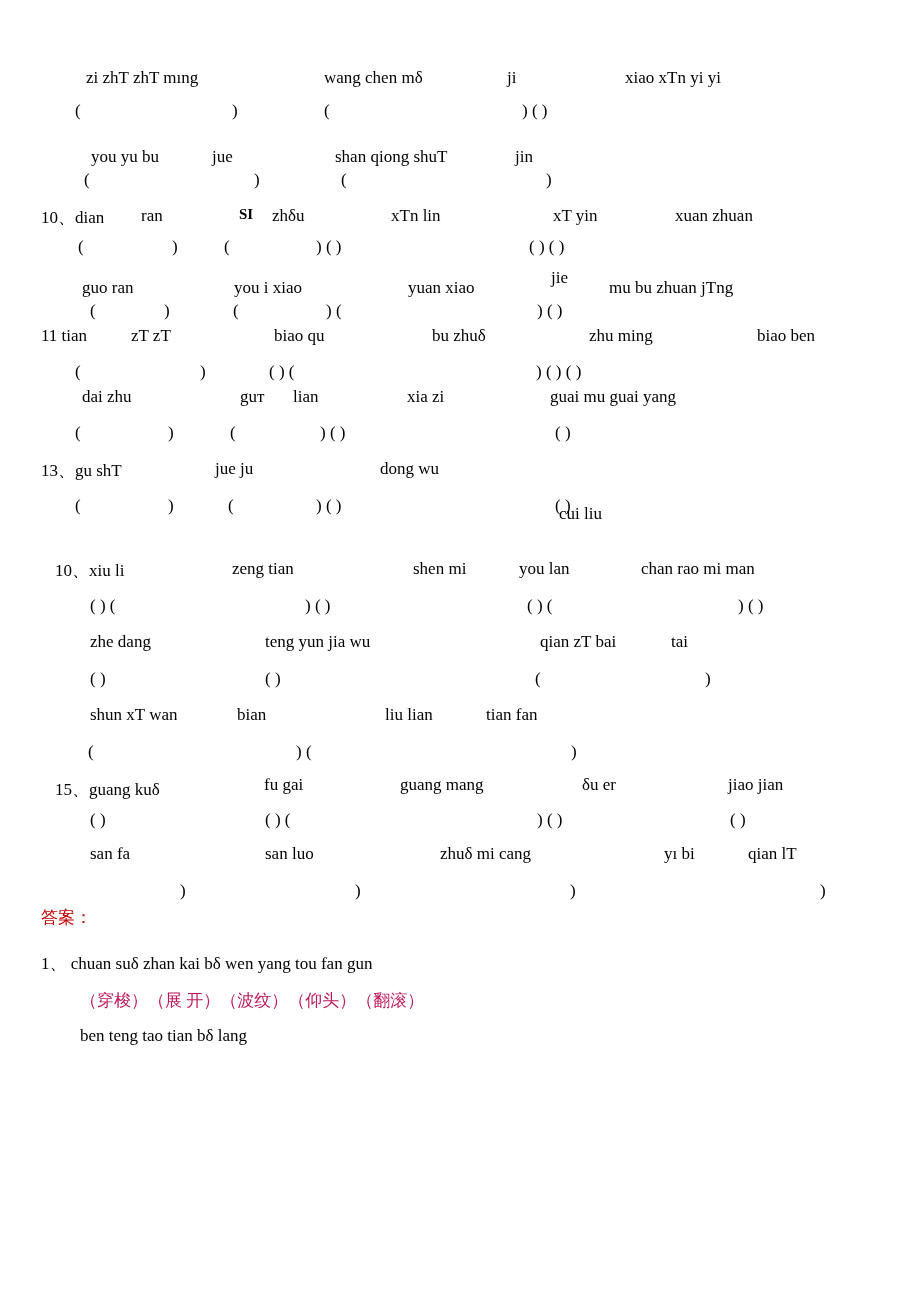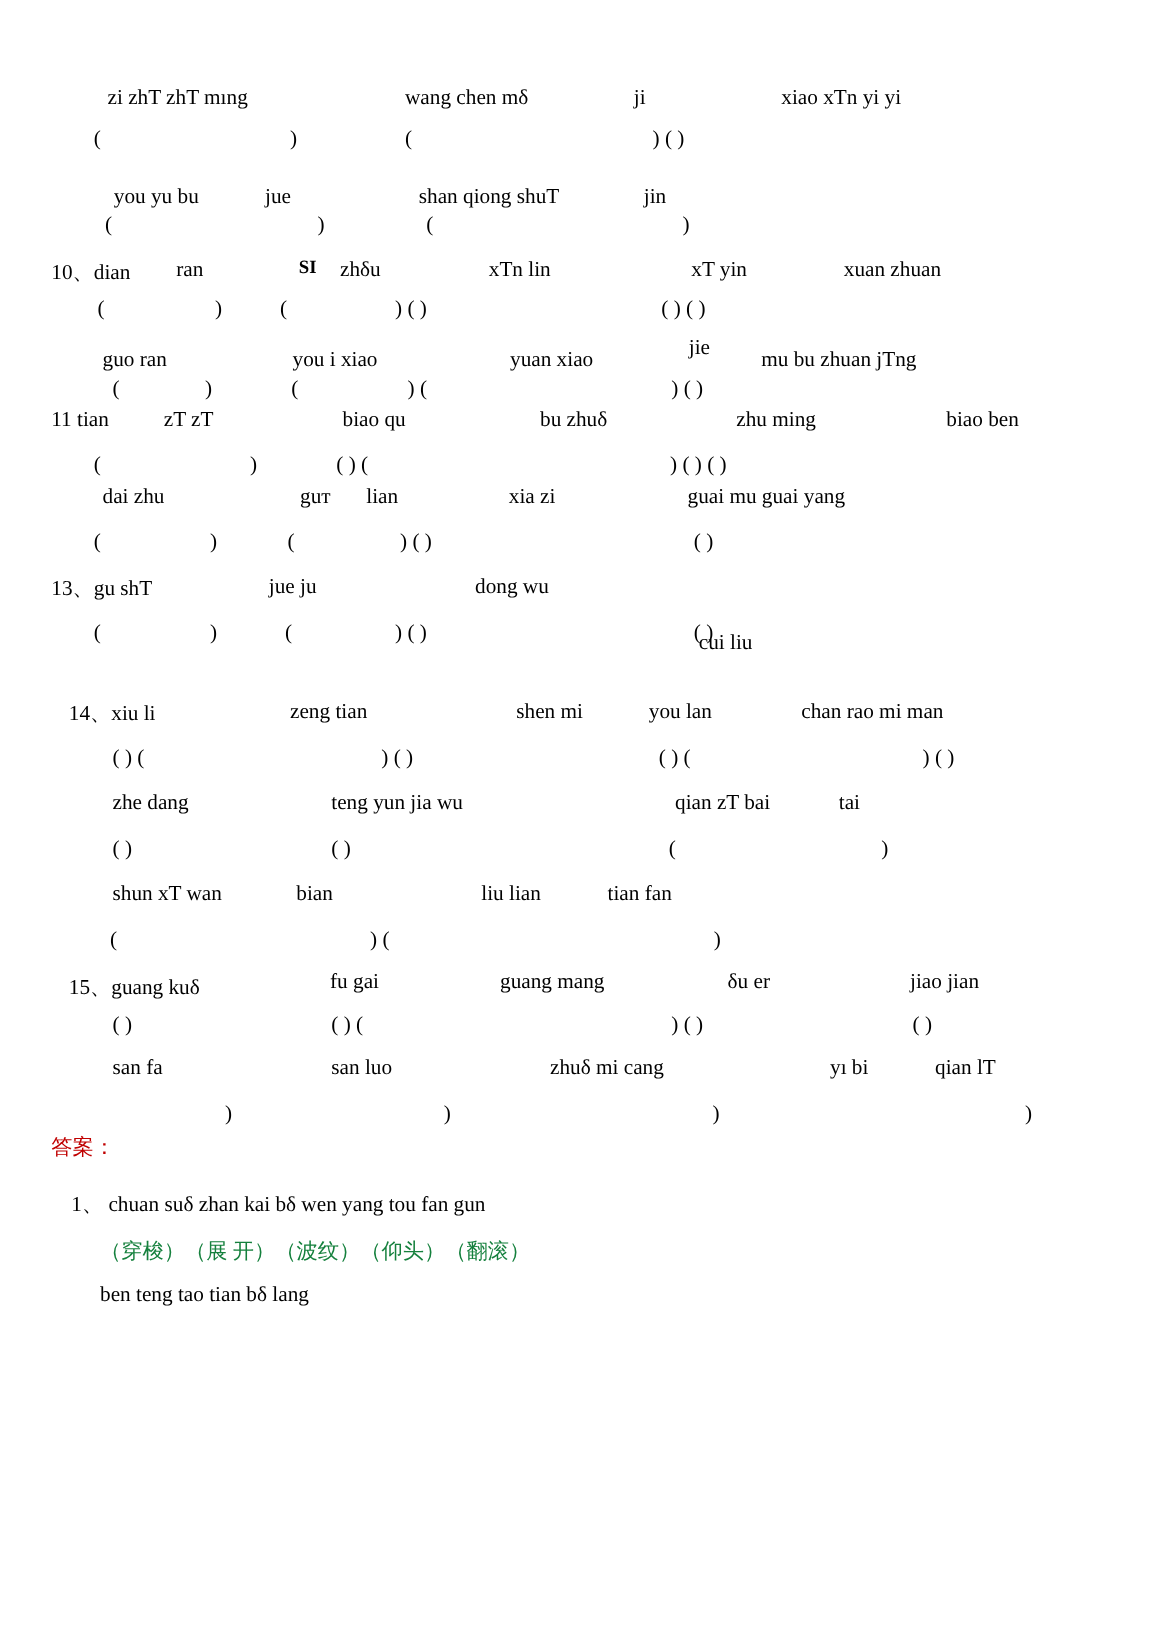--- a/index.html
+++ b/index.html
@@ -14,21 +14,21 @@
   .page {
     position: relative;
     width: 920px;
     height: 1301px;
   }
   .abs {
     position: absolute;
     white-space: nowrap;
   }
   .red { color: #c00000; }
-  .blue { color: #15803d; }
+  .blue { color: #be185d; }
 </style>
 </head>
 <body>
 
 <div class="page" id="page">
     <span class="abs" style="left: 86px; top: 68px;">zi zhT zhT mıng</span>
     <span class="abs" style="left: 324px; top: 68px;">wang chen mδ</span>
     <span class="abs" style="left: 507px; top: 68px;">ji</span>
     <span class="abs" style="left: 625px; top: 68px;">xiao xTn yi yi</span>
     <span class="abs" style="left: 75px; top: 101px;">(</span>
@@ -87,21 +87,21 @@
     <span class="abs" style="left: 555px; top: 423px;">( )</span>
     <span class="abs" style="left: 41px; top: 459px;">13、gu    shT</span>
     <span class="abs" style="left: 215px; top: 459px;">jue   ju</span>
     <span class="abs" style="left: 380px; top: 459px;">dong wu</span>
     <span class="abs" style="left: 559px; top: 486px; margin-top: 18px;">cui liu</span>
     <span class="abs" style="left: 75px; top: 496px;">(</span>
     <span class="abs" style="left: 168px; top: 496px;">)</span>
     <span class="abs" style="left: 228px; top: 496px;">(</span>
     <span class="abs" style="left: 316px; top: 496px;">) ( )</span>
     <span class="abs" style="left: 555px; top: 496px;">( )</span>
-    <span class="abs" style="left: 55px; top: 559px;">14、xiu li</span>
+    <span class="abs" style="left: 55px; top: 559px;">10、xiu li</span>
     <span class="abs" style="left: 232px; top: 559px;">zeng tian</span>
     <span class="abs" style="left: 413px; top: 559px;">shen mi</span>
     <span class="abs" style="left: 519px; top: 559px;">you lan</span>
     <span class="abs" style="left: 641px; top: 559px;">chan rao mi man</span>
     <span class="abs" style="left: 90px; top: 596px;">( )   (</span>
     <span class="abs" style="left: 305px; top: 596px;">) ( )</span>
     <span class="abs" style="left: 527px; top: 596px;">( ) (</span>
     <span class="abs" style="left: 738px; top: 596px;">) ( )</span>
     <span class="abs" style="left: 90px; top: 632px;">zhe dang</span>
     <span class="abs" style="left: 265px; top: 632px;">teng yun jia wu</span>
@@ -130,16 +130,16 @@
     <span class="abs" style="left: 90px; top: 844px;">san fa</span>
     <span class="abs" style="left: 265px; top: 844px;">san luo</span>
     <span class="abs" style="left: 440px; top: 844px;">zhuδ mi cang</span>
     <span class="abs" style="left: 664px; top: 844px;">yı bi</span>
     <span class="abs" style="left: 748px; top: 844px;">qian lT</span>
     <span class="abs" style="left: 180px; top: 881px;">)</span>
     <span class="abs" style="left: 355px; top: 881px;">)</span>
     <span class="abs" style="left: 570px; top: 881px;">)</span>
     <span class="abs" style="left: 820px; top: 881px;">)</span>
     <span class="abs red" style="left: 41px; top: 906px;;font-family: Liberation Sans, sans-serif;">答案：</span>
-    <span class="abs" style="left: 41px; top: 952px; margin-left: 16px;">1、 chuan suδ zhan kai bδ wen yang tou fan gun</span>
+    <span class="abs" style="left: 41px; top: 952px;">1、 chuan suδ zhan kai bδ wen yang tou fan gun</span>
     <span class="abs blue" style="left: 80px; top: 989px;;font-family: 'SimSun', serif;">（穿梭）（展  开）（波纹）（仰头）（翻滚）</span>
     <span class="abs" style="left: 80px; top: 1026px;">ben teng tao tian bδ lang</span>
   </div>
 
 </body></html>

